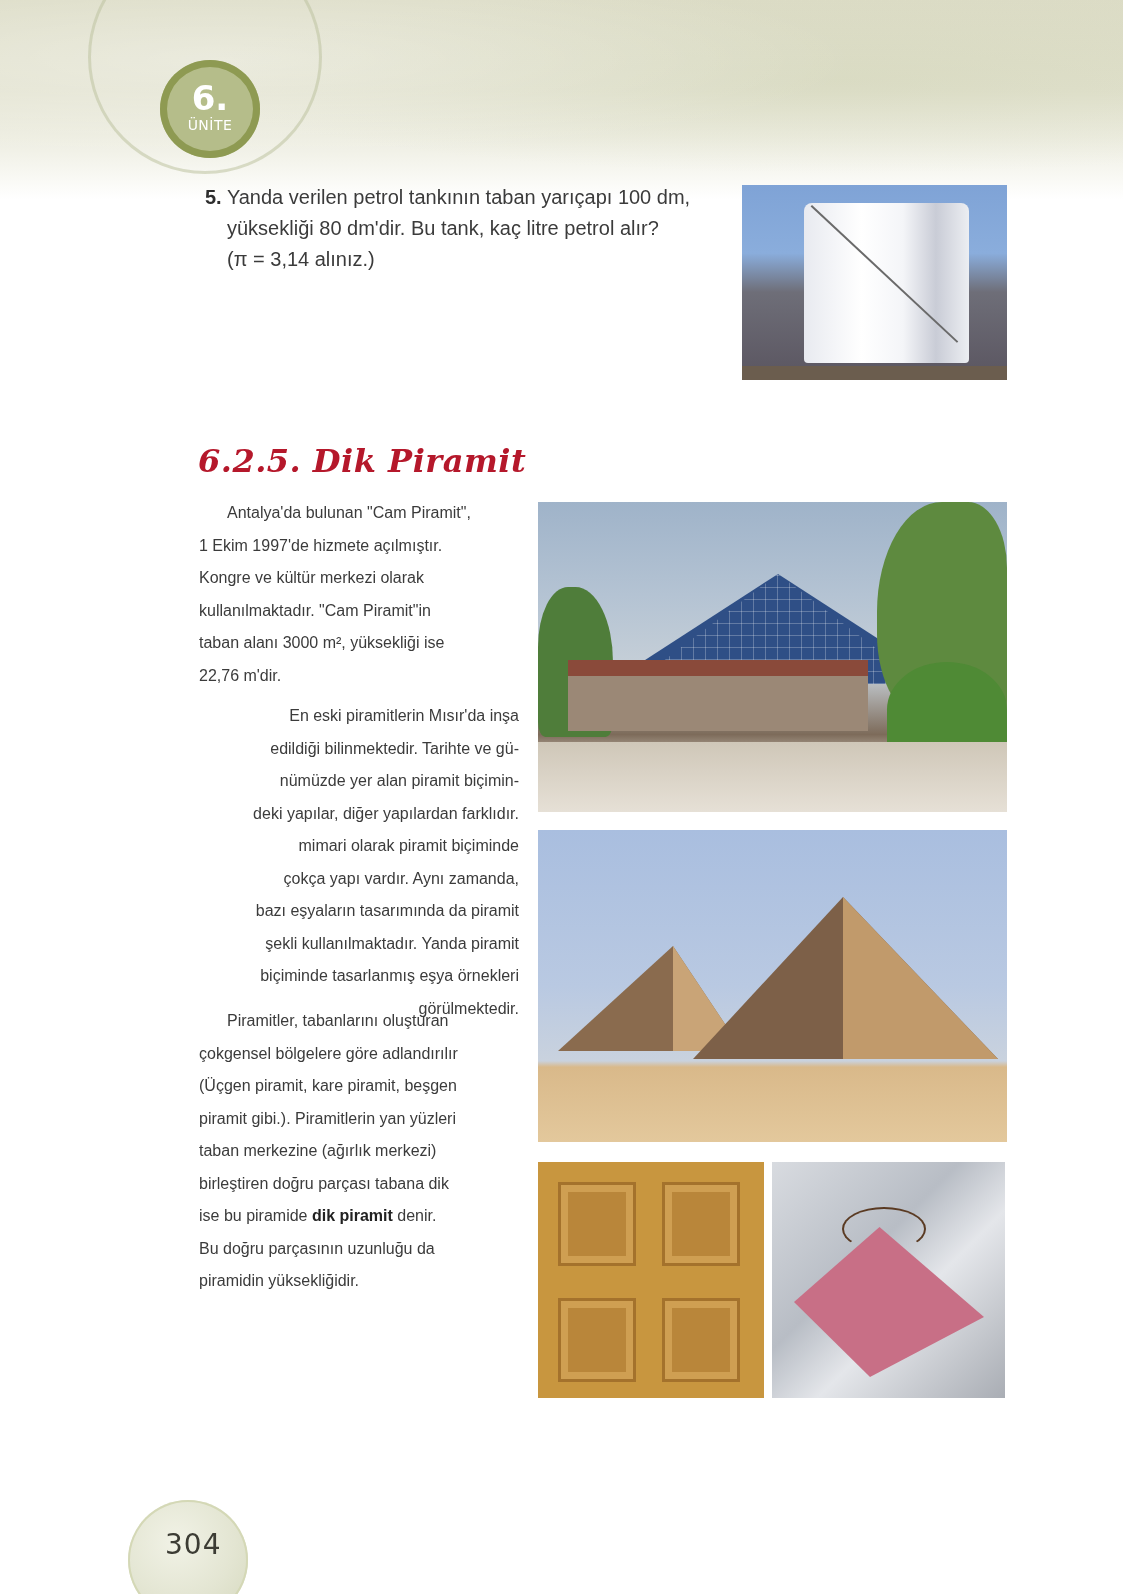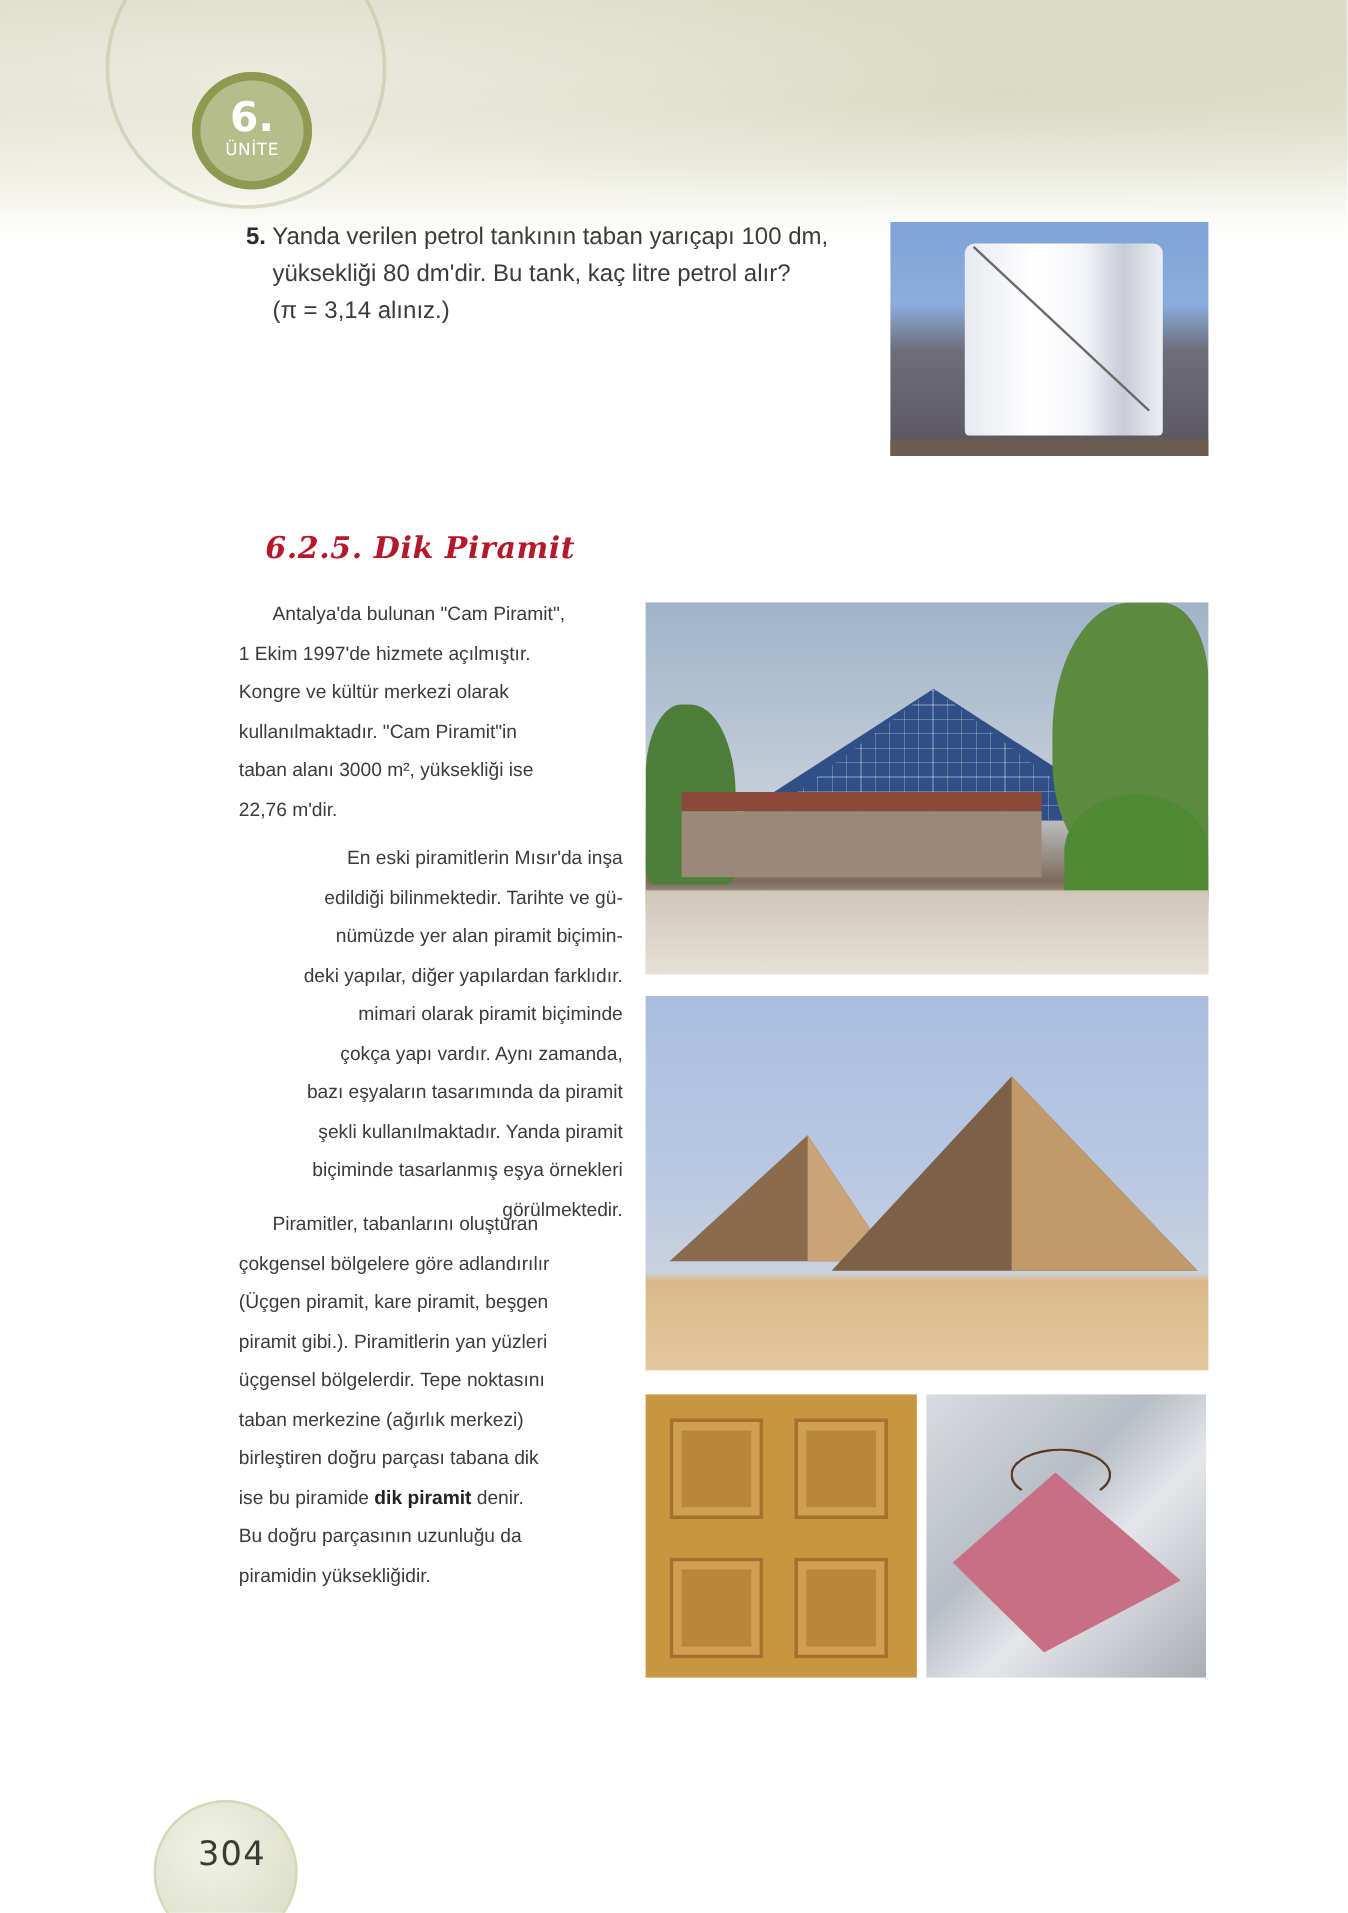--- a/index.html
+++ b/index.html
@@ -26,21 +26,21 @@
   .img { position:absolute; overflow:hidden; }
   .tank-img { left:742px; top:185px; width:265px; height:195px;
     background: linear-gradient(180deg, #7fa3d6 0%, #8aaddc 35%, #6e6e78 55%, #5a5560 100%); }
   .tank-body { position:absolute; left:62px; top:18px; width:165px; height:160px; border-radius:8px 8px 4px 4px;
     background: linear-gradient(90deg, #e8eaf0 0%, #ffffff 35%, #f4f5f8 60%, #c9ccd6 80%, #eceef2 100%); }
   .tank-stair { position:absolute; left:70px; top:20px; width:200px; height:2px; background:#6a6a6a;
     transform-origin:0 0; transform:rotate(43deg); }
   .tank-ground { position:absolute; left:0; bottom:0; width:100%; height:14px; background:#6b5d4e; }
 
   .section-title { position:absolute; left:198px; top:442px; font-family:"DejaVu Serif", serif;
-    font-style:italic; font-weight:bold; font-size:25px; color:#b5182b; letter-spacing:0.5px;margin-left:23px; }
+    font-style:italic; font-weight:bold; font-size:32px; color:#b5182b; letter-spacing:0.5px; }
 
   .body-text { position:absolute; left:199px; width:320px; font-size:16px; line-height:32.5px; color:#3b3b3b; }
   .body-text .ln { display:block; white-space:nowrap; }
   .body-text .ln.first { padding-left:28px; }
   .para1 { top:497px; }
   .para2 { top:700px;text-align:right; }
   .para3 { top:1005px; }
   .body-text b { color:#222; }
 
   .cam-img { left:538px; top:502px; width:469px; height:310px;
@@ -132,21 +132,20 @@
   <span class="ln">şekli kullanılmaktadır. Yanda piramit</span>
   <span class="ln">biçiminde tasarlanmış eşya örnekleri</span>
   <span class="ln">görülmektedir.</span>
 </div>
 
 <div class="body-text para3">
   <span class="ln first">Piramitler, tabanlarını oluşturan</span>
   <span class="ln">çokgensel bölgelere göre adlandırılır</span>
   <span class="ln">(Üçgen piramit, kare piramit, beşgen</span>
   <span class="ln">piramit gibi.). Piramitlerin yan yüzleri</span>
-  <span class="ln">üçgensel bölgelerdir. Tepe noktasını</span>
   <span class="ln">taban merkezine (ağırlık merkezi)</span>
   <span class="ln">birleştiren doğru parçası tabana dik</span>
   <span class="ln"><span>ise bu piramide </span><b>dik piramit</b><span> denir.</span></span>
   <span class="ln">Bu doğru parçasının uzunluğu da</span>
   <span class="ln">piramidin yüksekliğidir.</span>
 </div>
 
 <div class="img cam-img">
   <div class="cam-pyr"></div>
   <div class="cam-grid"></div>

